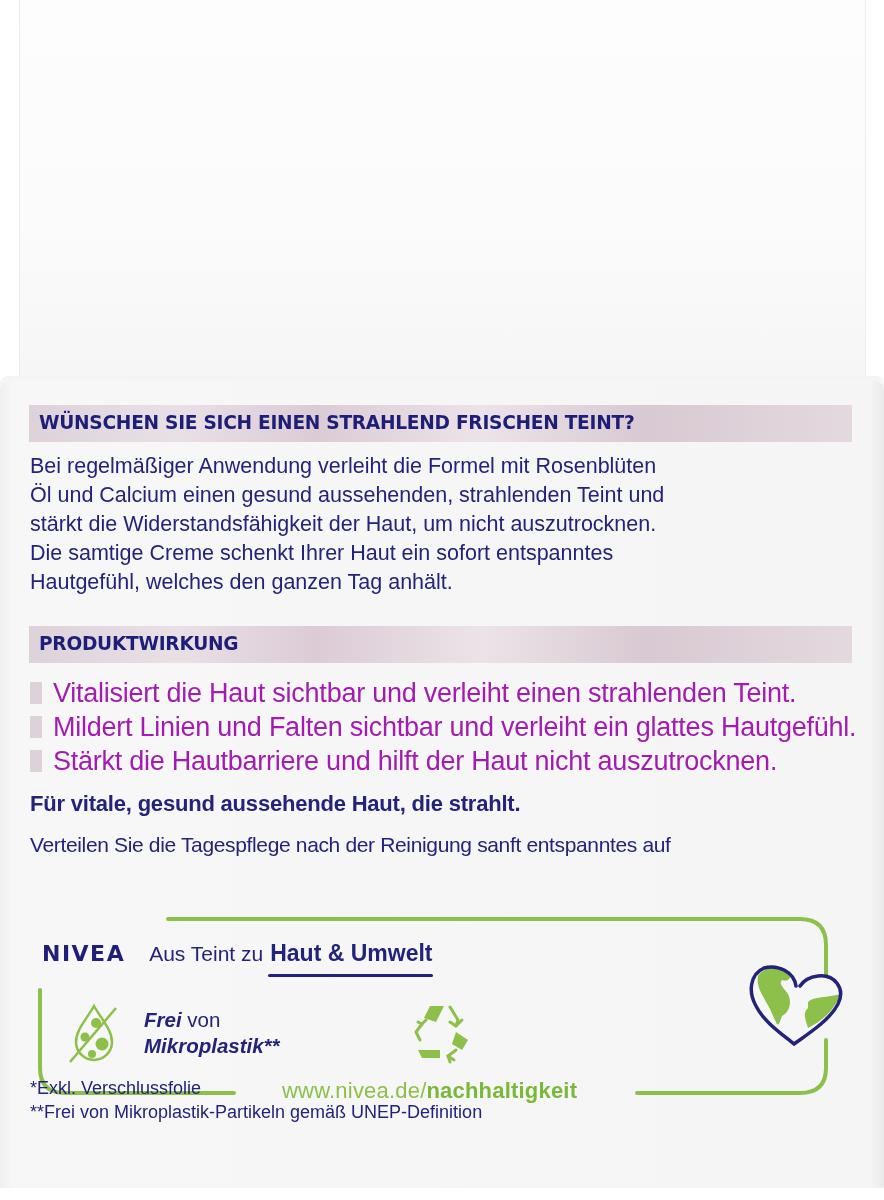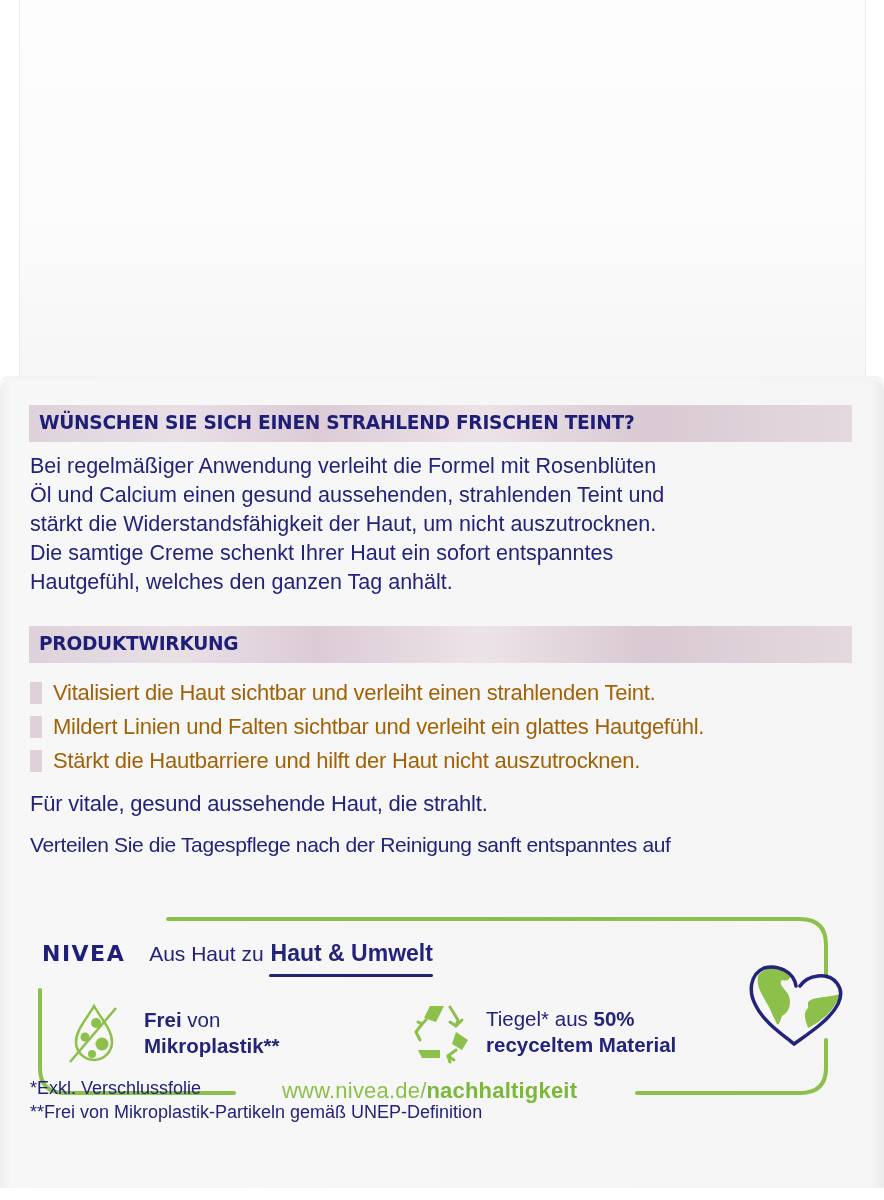--- a/index.html
+++ b/index.html
@@ -47,25 +47,25 @@
     text-align:justify; text-align-last:left;
   }
   .bullets { position:absolute; left:30px; top:676px; width:840px; }
   .bullet {
     display:flex; align-items:center; height:34px;
   }
   .bullet-mark {
     width:12px; height:22px; background:#ded2da; margin-right:11px; flex:none;
   }
   .bullet-text {
-    font-size:22px; color:#a16207; white-space:nowrap; letter-spacing:-0.25px;
+    font-size:27px; color:#a21caf; white-space:nowrap; letter-spacing:-0.25px;
   }
   .headline {
     position:absolute; left:30px; top:791px;
-    font-size:22px; font-weight:normal; color:#23237a; letter-spacing:-0.2px;
+    font-size:22px; font-weight:bold; color:#23237a; letter-spacing:-0.2px;
   }
   .usage {
     position:absolute; left:30px; top:827px; width:830px;
     font-size:21px; line-height:35px; color:#23237a; letter-spacing:-0.35px;
   }
   .usage div { white-space:nowrap; }
   .eco-title {
     position:absolute; left:42px; top:940px; white-space:nowrap;
     display:flex; align-items:baseline;
   }
@@ -75,21 +75,21 @@
   }
   .eco-light { font-size:21px; color:#23237a; margin-right:7px; }
   .eco-bold { font-size:23px; font-weight:bold; color:#23237a; position:relative; }
   .eco-underline {
     position:absolute; left:-2px; right:0; bottom:-10px; height:3px;
     background:#23237a; border-radius:2px;
   }
   .frame { position:absolute; left:0; top:0; }
   .feature { position:absolute; display:flex; align-items:center; }
   .feature-text { font-size:20.5px; line-height:26px; color:#23237a; white-space:nowrap; }
-  .feature-text b { font-weight:bold; }
+  .feature-text b { font-weight:bold;font-style:italic; }
   .url {
     position:absolute; left:246px; top:1078px; white-space:nowrap;
     font-size:22px; color:#8cc04a; letter-spacing:0.2px;margin-left:36px;
   }
   .url b { font-weight:bold; color:#7ab83a; }
   .footnotes {
     position:absolute; left:30px; top:1076px;
     font-size:18px; line-height:24px; color:#23237a;
   }
 </style>
@@ -139,21 +139,21 @@
 <svg class="frame" width="884" height="1200">
   <g fill="none" stroke="#8cc04a" stroke-width="4" stroke-linecap="round">
     <path d="M168 919 L800 919 Q826 919 826 945 L826 980"></path>
     <path d="M826 1040 L826 1068 Q826 1093 800 1093 L637 1093"></path>
     <path d="M40 990 L40 1068 Q40 1093 65 1093 L234 1093"></path>
   </g>
 </svg>
 
 <div class="eco-title">
   <span class="nivea-logo">NIVEA</span>
-  <span class="eco-light">Aus Haut zu</span>
+  <span class="eco-light">Aus Teint zu</span>
   <span class="eco-bold">
     <span>Haut &amp; Umwelt</span>
     <span class="eco-underline"></span>
   </span>
 </div>
 
 <div class="feature" style="left:66px; top:1000px;">
   <span style="width:56px;height:66px;margin-right:22px;display:inline-block;">
     <svg width="56" height="66" viewBox="0 0 56 66">
       <path d="M28 6 C20 20 10 30 10 42 A18 18 0 0 0 46 42 C46 30 36 20 28 6 Z" fill="none" stroke="#8cc04a" stroke-width="2.5"></path>
@@ -181,24 +181,20 @@
       <g fill="none" stroke="#8cc04a" stroke-width="3" stroke-linecap="round" stroke-linejoin="round">
         <path d="M40 7 L48 20 L46 26"></path>
           <path d="M40 22 L46 26 L52 20"></path>
         <path d="M46 50 L38 56 L40 62"></path>
           <path d="M38 56 L44 60"></path>
         <path d="M10 40 L6 32 L12 24"></path>
           <path d="M8 22 L12 24 L16 20"></path>
       </g>
     </svg>
   </span>
-  <span class="feature-text">
-    <div><span>Tiegel* aus </span><b>50%</b></div>
-    <div><b>recyceltem Material</b></div>
-  </span>
 </div>
 
 <span style="position:absolute;left:748px;top:958px;width:98px;height:90px;">
   <svg width="98" height="90" viewBox="0 0 98 90">
     <path d="M38 8 C48 12 50 22 48 30 C50 22 56 18 66 18 C84 18 96 30 90 48 C84 62 60 76 46 86 C34 76 10 60 4 40 C0 22 16 0 38 8 Z" fill="#f6f6f6"></path>
     <path d="M10 18 C18 6 34 8 42 14 C44 20 40 24 34 22 C30 26 36 30 40 36 C44 44 42 54 34 58 C32 64 30 70 28 64 C24 56 22 50 18 44 C14 36 8 28 10 18 Z" fill="#8cc04a"></path>
     <path d="M60 44 C66 38 80 40 92 36 C88 50 76 62 60 70 C58 62 54 56 60 50 Z" fill="#8cc04a"></path>
     <path d="M48 28 C46 14 30 6 16 10 C2 16 0 34 8 48 C16 64 34 76 46 86 C60 76 82 62 90 46 C98 30 86 16 70 18 C62 19 56 22 52 28" fill="none" stroke="#23237a" stroke-width="3.5" stroke-linecap="round"></path>
   </svg>
 </span>

